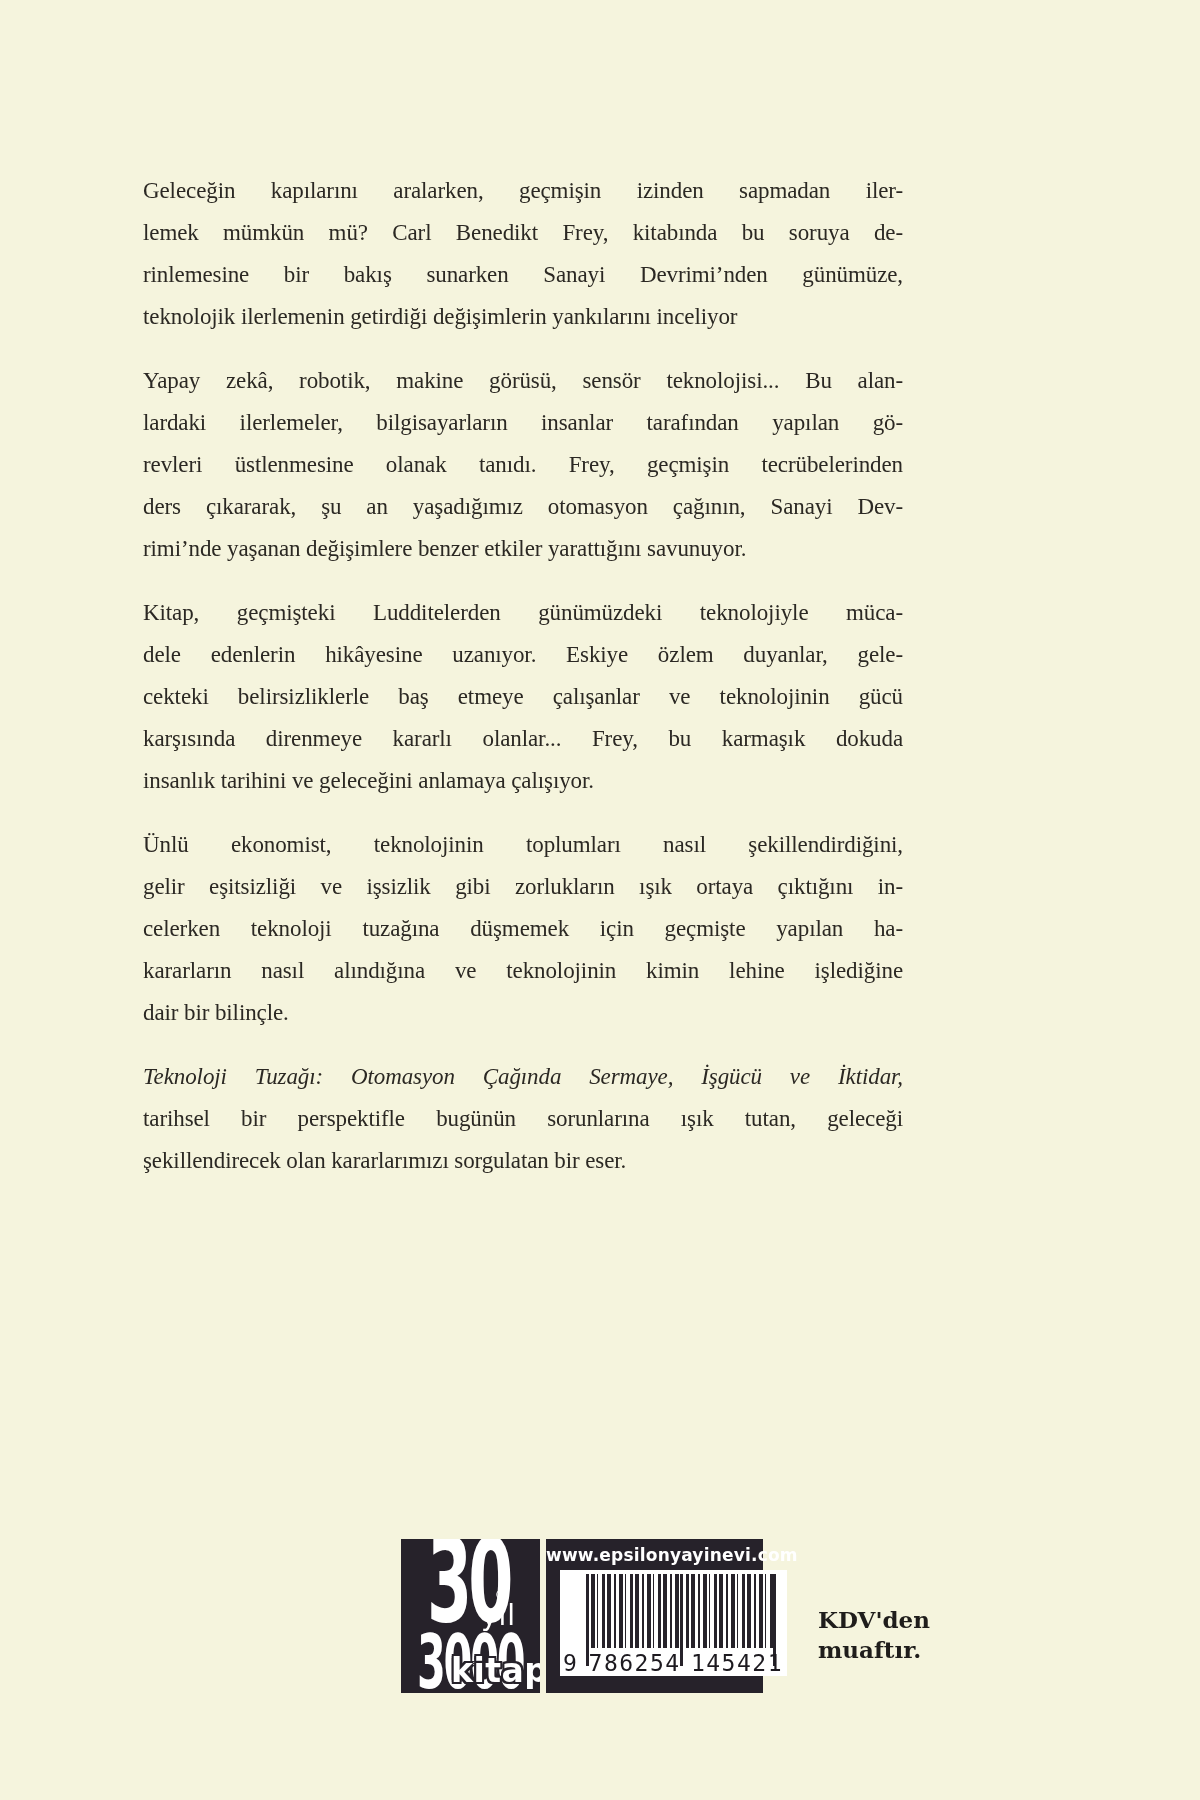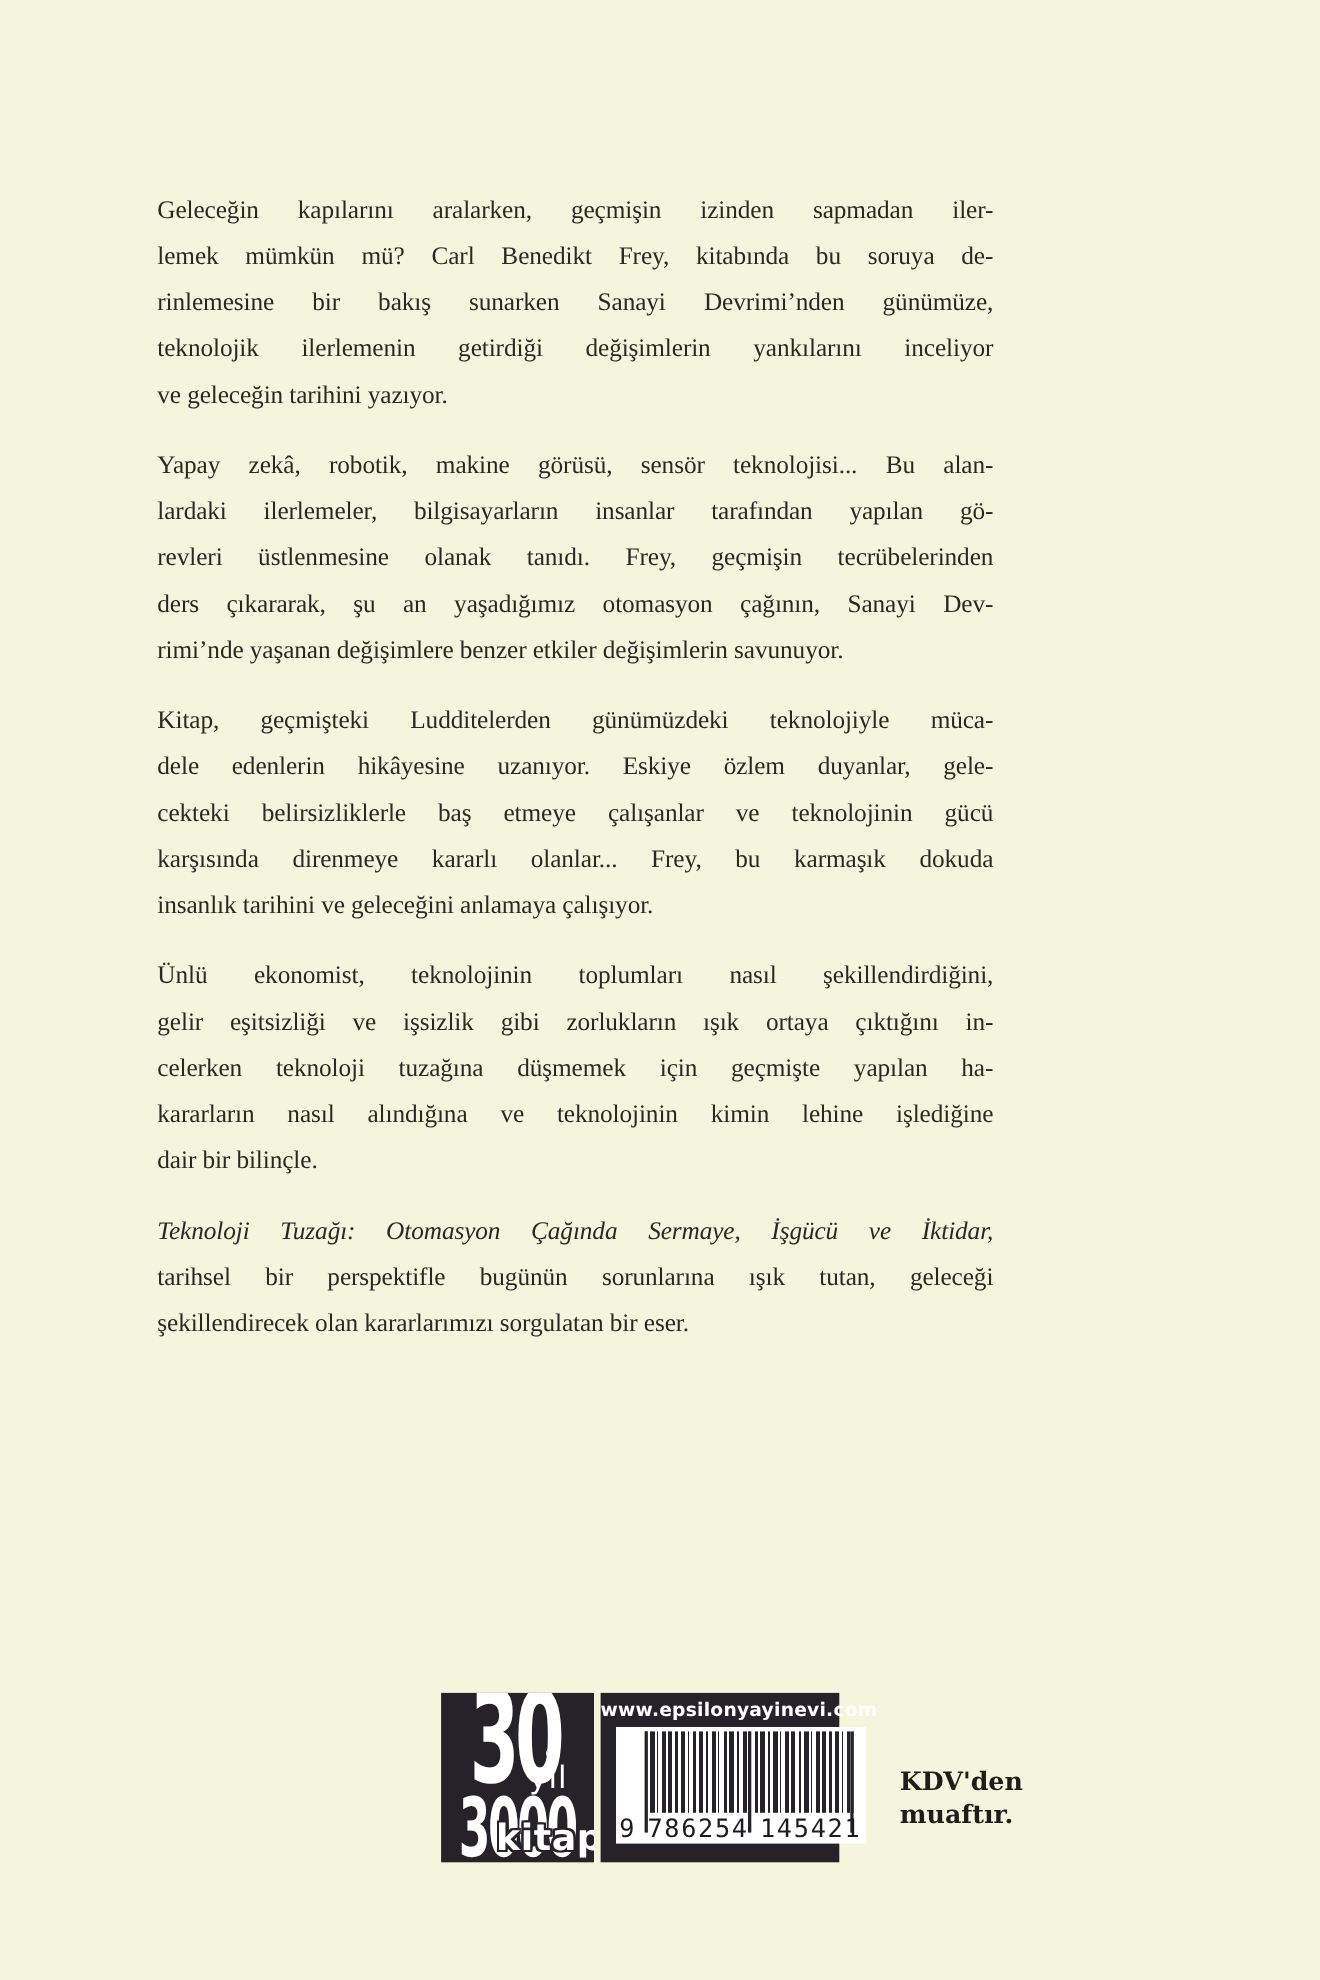--- a/index.html
+++ b/index.html
@@ -179,28 +179,27 @@
 <body>
 
 <div class="page">
 
   <main class="text-block">
     <div class="para">
         <div class="line">Geleceğin kapılarını aralarken, geçmişin izinden sapmadan iler-</div>
         <div class="line">lemek mümkün mü? Carl Benedikt Frey, kitabında bu soruya de-</div>
         <div class="line">rinlemesine bir bakış sunarken Sanayi Devrimi’nden günümüze,</div>
         <div class="line">teknolojik ilerlemenin getirdiği değişimlerin yankılarını inceliyor</div>
-        <div class="line">ve geleceğin tarihini yazıyor.</div>
       </div>
     <div class="para">
         <div class="line">Yapay zekâ, robotik, makine görüsü, sensör teknolojisi... Bu alan-</div>
         <div class="line">lardaki ilerlemeler, bilgisayarların insanlar tarafından yapılan gö-</div>
         <div class="line">revleri üstlenmesine olanak tanıdı. Frey, geçmişin tecrübelerinden</div>
         <div class="line">ders çıkararak, şu an yaşadığımız otomasyon çağının, Sanayi Dev-</div>
-        <div class="line">rimi’nde yaşanan değişimlere benzer etkiler değişimlerin savunuyor.</div>
+        <div class="line">rimi’nde yaşanan değişimlere benzer etkiler yarattığını savunuyor.</div>
       </div>
     <div class="para">
         <div class="line">Kitap, geçmişteki Ludditelerden günümüzdeki teknolojiyle müca-</div>
         <div class="line">dele edenlerin hikâyesine uzanıyor. Eskiye özlem duyanlar, gele-</div>
         <div class="line">cekteki belirsizliklerle baş etmeye çalışanlar ve teknolojinin gücü</div>
         <div class="line">karşısında direnmeye kararlı olanlar... Frey, bu karmaşık dokuda</div>
         <div class="line">insanlık tarihini ve geleceğini anlamaya çalışıyor.</div>
       </div>
     <div class="para">
         <div class="line">Ünlü ekonomist, teknolojinin toplumları nasıl şekillendirdiğini,</div>

